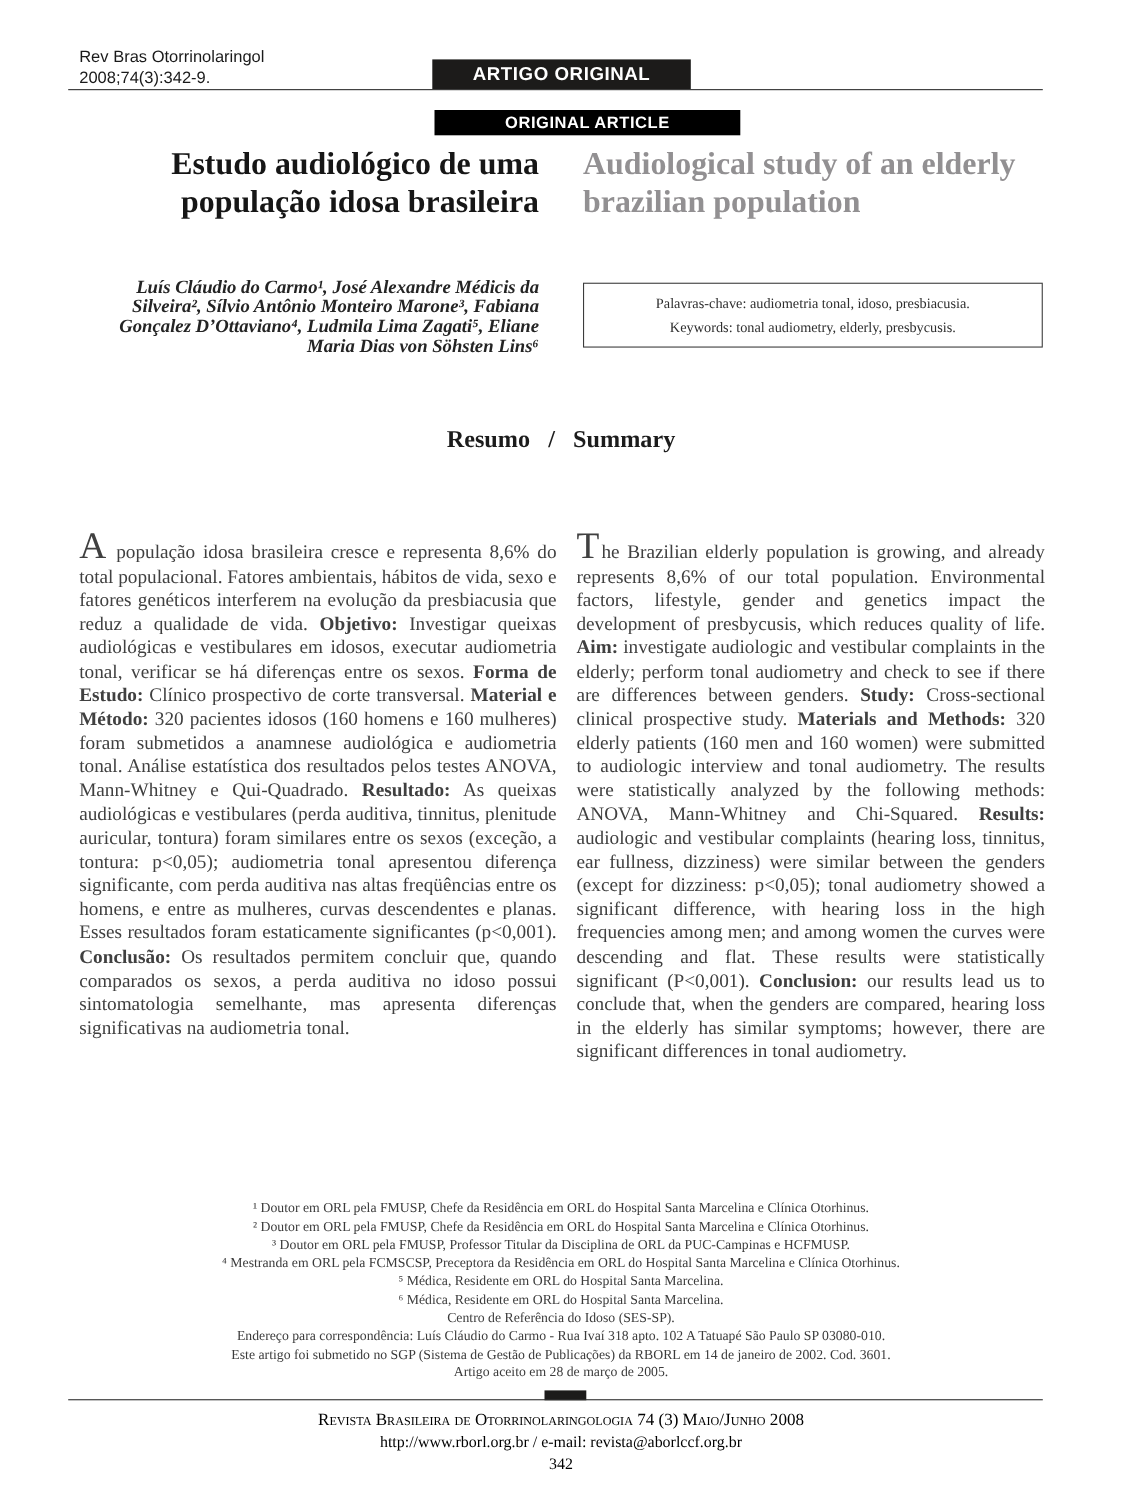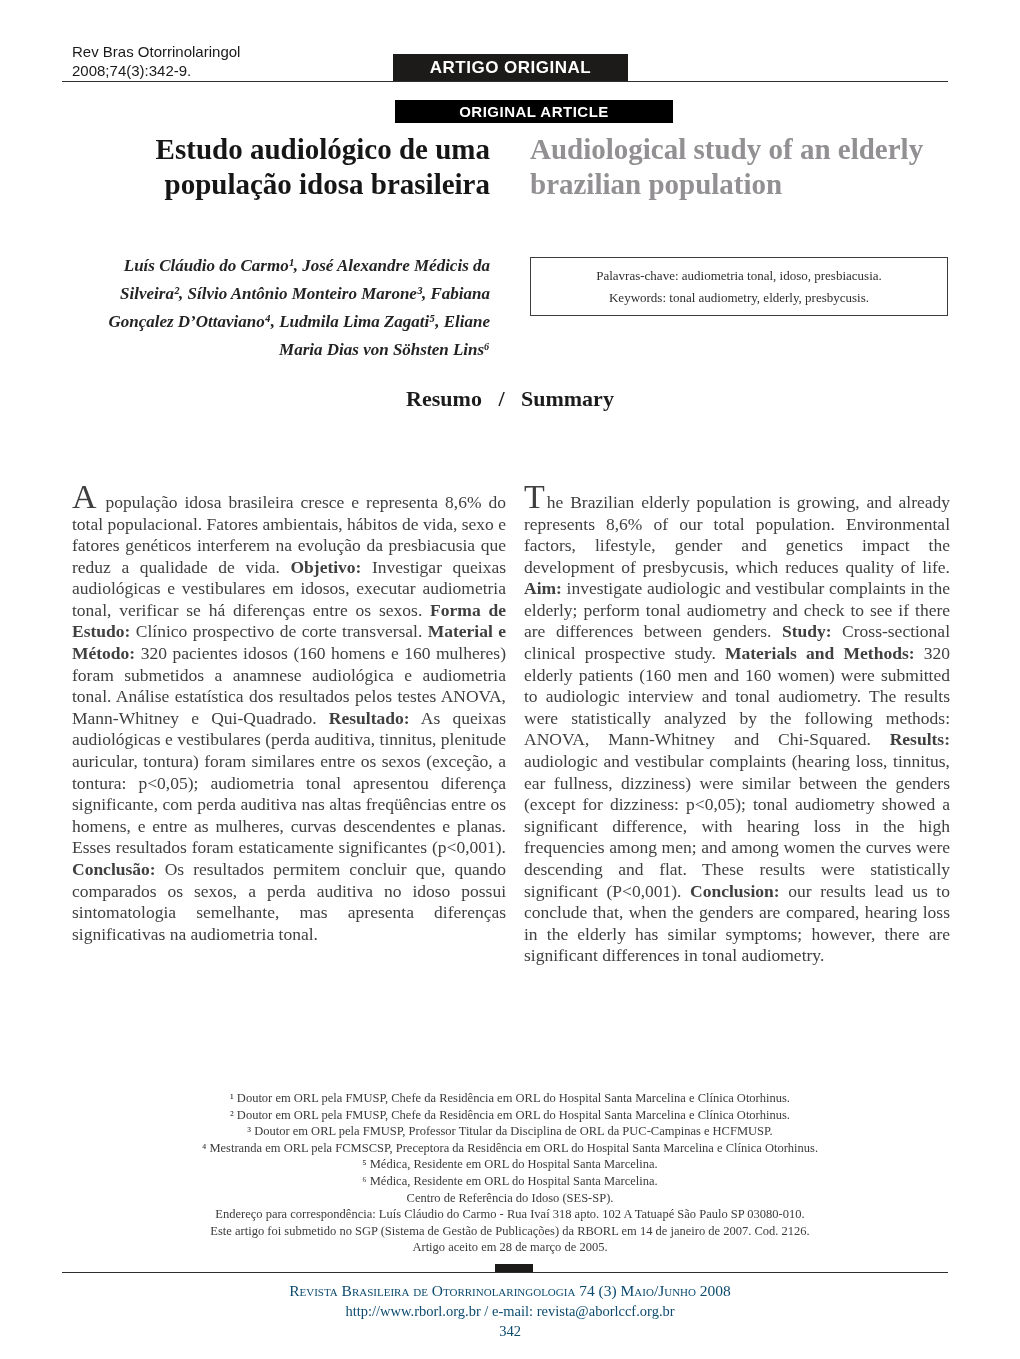--- a/index.html
+++ b/index.html
@@ -34,21 +34,21 @@
 
   
   .title { font-weight:bold; font-size:29px; line-height:35px; letter-spacing:0; }
   .title-pt { left:70px; top:113px; width:420px; text-align:right; color:#161616; }
   .title-en { left:530px; top:113px; width:430px; text-align:left; color:#929092; }
 
   
   .authors {
     left:70px; top:252px; width:420px;
     text-align:right; font-weight:bold; font-style:italic;
-    font-size:17px; line-height:28px; color:#242424;
+    font-size:17px; line-height:18px; color:#242424;
   }
   .keywords-box {
     left:530px; top:257px; width:396px;
     border:1px solid #3c3c3c;
     padding:7px 10px;
     text-align:center; font-size:13px; line-height:21.5px; color:#2e2e2e;
   }
 
   
   .abstract-heading {
@@ -74,21 +74,21 @@
   .footnotes {
     left:72px; top:1090px; width:876px;
     text-align:center; font-size:12.5px; line-height:16.6px; color:#3b3b3b;
   }
 
   
   .footer-tab { left:495px; top:1264px; width:38px; height:9px; background:#1c1b1a; }
   .footer-rule { left:62px; top:1272px; width:886px; height:1px; background:#2e2e2e; }
   .footer-text {
     left:0; top:1280px; width:1020px;
-    text-align:center; color:#0c4a6e;
+    text-align:center; color:#000000;
   }
   .footer-journal { font-variant:small-caps; font-size:15.5px; line-height:21px; }
   .footer-contact { font-size:14.5px; line-height:20px;font-family:Liberation Serif, serif; }
   .footer-page { font-size:14.5px; line-height:20px; }
 </style>
 </head>
 <body>
 
 <div class="abs journal-info">
   <div>Rev Bras Otorrinolaringol</div>
@@ -116,21 +116,21 @@
 
 <div class="abs footnotes">
     <div>¹ Doutor em ORL pela FMUSP, Chefe da Residência em ORL do Hospital Santa Marcelina e Clínica Otorhinus.</div>
     <div>² Doutor em ORL pela FMUSP, Chefe da Residência em ORL do Hospital Santa Marcelina e Clínica Otorhinus.</div>
     <div>³ Doutor em ORL pela FMUSP, Professor Titular da Disciplina de ORL da PUC-Campinas e HCFMUSP.</div>
     <div>⁴ Mestranda em ORL pela FCMSCSP, Preceptora da Residência em ORL do Hospital Santa Marcelina e Clínica Otorhinus.</div>
     <div>⁵ Médica, Residente em ORL do Hospital Santa Marcelina.</div>
     <div>⁶ Médica, Residente em ORL do Hospital Santa Marcelina.</div>
     <div>Centro de Referência do Idoso (SES-SP).</div>
     <div>Endereço para correspondência: Luís Cláudio do Carmo - Rua Ivaí 318 apto. 102 A Tatuapé São Paulo SP 03080-010.</div>
-    <div>Este artigo foi submetido no SGP (Sistema de Gestão de Publicações) da RBORL em 14 de janeiro de 2007. Cod. 2126.</div>
+    <div>Este artigo foi submetido no SGP (Sistema de Gestão de Publicações) da RBORL em 14 de janeiro de 2002. Cod. 3601.</div>
     <div>Artigo aceito em 28 de março de 2005.</div>
   </div>
 
 <div class="abs footer-tab"></div>
 <div class="abs footer-rule"></div>
 <div class="abs footer-text">
   <div class="footer-journal">Revista Brasileira de Otorrinolaringologia 74 (3) Maio/Junho 2008</div>
   <div class="footer-contact">http://www.rborl.org.br / e-mail: revista@aborlccf.org.br</div>
   <div class="footer-page">342</div>
 </div>

